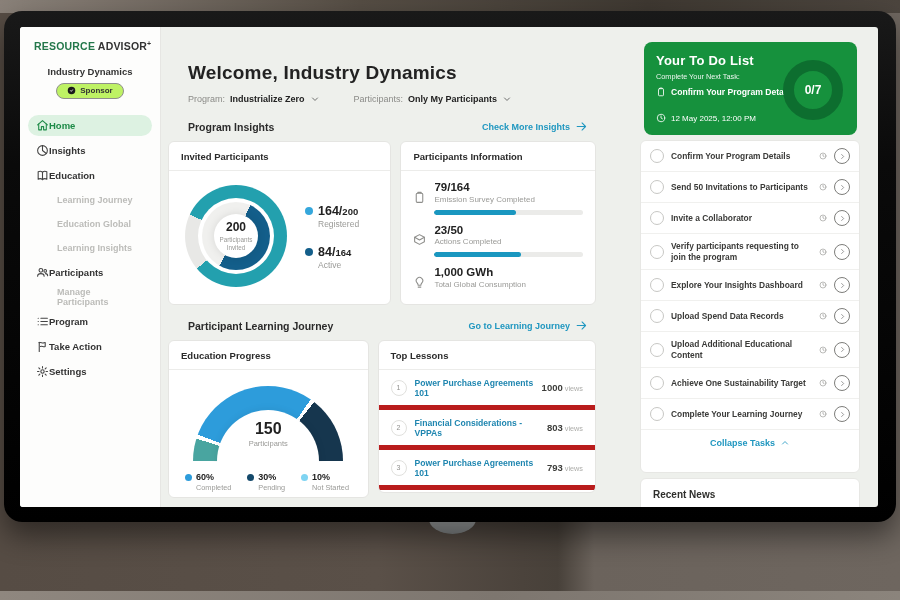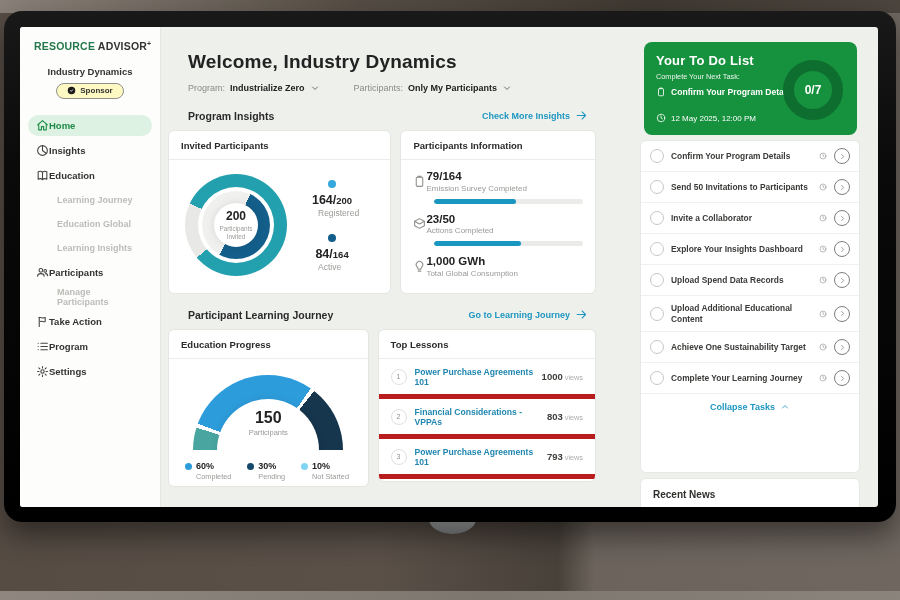--- a/index.html
+++ b/index.html
@@ -21,33 +21,33 @@
   .screen{position:absolute;left:16px;top:16px;width:858px;height:480px;border-radius:3px;
     background:#eef0ec;overflow:hidden;}
   
   .sidebar{position:absolute;left:0;top:0;width:140px;height:100%;background:#fdfdfc;border-right:1px solid #e6e6e3;}
   .logo{padding:12px 0 0 14px;font-size:10.5px;font-weight:800;letter-spacing:.2px;}
   .logo .g{color:#23774a;}
   .logo .d{color:#333;}
   .logo sup{font-size:7px;}
   .org{margin-top:14px;text-align:center;font-size:9.5px;font-weight:700;color:#333;}
   .badge{margin:6px auto 0;width:58px;display:flex;align-items:center;justify-content:center;gap:4px;
-    border:1px solid #8f8f8c;border-radius:10px;padding:2.5px 4px;font-size:8px;font-weight:700;color:#333;background:#fef9c3;}
+    border:1px solid #8f8f8c;border-radius:10px;padding:2.5px 4px;font-size:8px;font-weight:700;color:#333;background:#bef264;}
   .badge .bi{width:9px;height:9px;color:#1a1a1a;display:inline-flex;}
   .nav{margin-top:14px;display:flex;flex-direction:column;}
   .nav-item{display:flex;align-items:center;height:21px;margin:2px 8px;padding:0 8px;border-radius:11px;
     font-size:9.5px;font-weight:700;color:#333;cursor:pointer;}
   .nav-item .ni{width:13px;height:13px;display:inline-flex;color:#444;flex:none;}
   .nav-item.active{background:#ddf2e2;color:#1d8a47;}
   .nav-item.active .ni{color:#1d8a47;}
   .nav-sub{height:20px;margin:2px 8px;padding:0 8px 0 29px;display:flex;align-items:center;
     font-size:9px;font-weight:700;color:#bcbcb9;cursor:pointer;}
   svg{width:100%;height:100%;}
   
-  .main{position:absolute;left:140px;top:4px;width:436px;height:100%;}
+  .main{position:absolute;left:140px;top:15px;width:436px;height:100%;}
   .h1{margin:20px 0 0 28px;font-size:19px;font-weight:800;color:#222;letter-spacing:.2px;}
   .filters{display:flex;gap:34px;margin:10px 0 0 28px;align-items:center;}
   .filter{display:flex;align-items:center;gap:5px;font-size:9px;color:#8b8b88;cursor:pointer;}
   .filter b{color:#222;font-size:9px;}
   .filter .car{width:10px;height:10px;color:#555;display:inline-flex;}
   .sec-row{display:flex;align-items:center;justify-content:space-between;margin:16px 8px 0 28px;}
   .sec-row.second{margin-top:14px;}
   .sec-title{font-size:10.5px;font-weight:800;color:#2b2b2b;}
   .sec-link{display:flex;align-items:center;gap:5px;font-size:9px;font-weight:700;color:#2097c0;cursor:pointer;}
   .sec-link .ar{width:13px;height:13px;display:inline-flex;}
@@ -63,29 +63,29 @@
   .donut{position:relative;width:102px;height:102px;margin:14px 0 0 16px;flex:none;}
   .ring{position:absolute;border-radius:50%;}
   .r1{inset:0;}
   .r1h{inset:13px;background:#fff;}
   .r2{inset:17px;}
   .r2h{inset:29px;background:#fff;box-shadow:0 0 8px rgba(0,0,0,.10);display:flex;flex-direction:column;
     align-items:center;justify-content:center;text-align:center;}
   .r2h .cv{font-size:12px;font-weight:800;color:#222;}
   .r2h .cl{font-size:6.3px;color:#9a9a97;margin-top:2px;line-height:1.3;width:38px;}
   .dlegend{margin:16px 0 0 18px;display:flex;flex-direction:column;gap:16px;}
-  .dleg-item .top{display:flex;align-items:center;gap:5px;flex-direction:column;}
+  .dleg-item .top{display:flex;align-items:center;gap:5px;}
   .dleg-item .dot{width:8px;height:8px;border-radius:50%;flex:none;}
   .dleg-item .val{font-size:12.5px;font-weight:800;color:#222;}
   .dleg-item .val small{font-size:9.5px;}
   .dleg-item .lab{margin-left:13px;font-size:8.5px;color:#9a9a97;margin-top:1px;}
   
   .info-rows{padding:10px 12px 0;}
   .info-row{margin-bottom:9px;}
-  .info-top{display:flex;align-items:center;}
+  .info-top{display:flex;align-items:flex-end;gap:8px;}
   .info-top .ii{width:13px;height:13px;color:#8f8f8c;flex:none;display:inline-flex;}
   .iv{font-size:11.5px;font-weight:800;color:#222;line-height:1.1;}
   .il{font-size:8px;color:#9a9a97;margin-top:1px;}
   .ibar{height:5px;border-radius:3px;background:#ebebe9;margin:6px 0 0 21px;overflow:hidden;}
   .ibar .fill{height:100%;border-radius:3px;}
   
   .gauge-wrap{position:relative;width:150px;height:76px;margin:16px auto 0;overflow:hidden;}
   .gauge{position:absolute;left:0;top:0;width:150px;height:150px;border-radius:50%;}
   .gauge-hole{position:absolute;left:24px;top:24px;width:102px;height:102px;border-radius:50%;background:#fff;
     box-shadow:0 0 8px rgba(0,0,0,.08);}
@@ -206,33 +206,33 @@
                 </svg>
               </span>
               <span>Participants</span>
             </div>
             <div class="nav-sub">
               <span>Manage Participants</span>
             </div>
             <div class="nav-item">
               <span class="ni">
                 <svg viewBox="0 0 24 24" fill="none" stroke="currentColor" stroke-width="2" stroke-linecap="round" stroke-linejoin="round">
+                  <path d="M9 6h12M9 12h12M9 18h12M4 6h.2M4 12h.2M4 18h.2"></path>
+                </svg>
+              </span>
+              <span>Program</span>
+            </div>
+            <div class="nav-item">
+              <span class="ni">
+                <svg viewBox="0 0 24 24" fill="none" stroke="currentColor" stroke-width="2" stroke-linecap="round" stroke-linejoin="round">
                   <path d="M6 21V4"></path>
                   <path d="M6 5c2.8-1.6 5.6 1.5 8.7.2L17 4.7V12c-3 1.4-5.8-1.6-8.7-.2"></path>
                 </svg>
               </span>
               <span>Take Action</span>
-            </div>
-            <div class="nav-item">
-              <span class="ni">
-                <svg viewBox="0 0 24 24" fill="none" stroke="currentColor" stroke-width="2" stroke-linecap="round" stroke-linejoin="round">
-                  <path d="M9 6h12M9 12h12M9 18h12M4 6h.2M4 12h.2M4 18h.2"></path>
-                </svg>
-              </span>
-              <span>Program</span>
             </div>
             <div class="nav-item">
               <span class="ni">
                 <svg viewBox="0 0 24 24" fill="none" stroke="currentColor" stroke-width="2" stroke-linecap="round" stroke-linejoin="round">
                   <circle cx="12" cy="12" r="3.1"></circle>
                   <path d="M12 2.8v2.7M12 18.5v2.7M2.8 12h2.7M18.5 12h2.7M5.2 5.2l1.9 1.9M16.9 16.9l1.9 1.9M18.8 5.2l-1.9 1.9M7.1 16.9l-1.9 1.9"></path>
                 </svg>
               </span>
               <span>Settings</span>
             </div>
@@ -514,20 +514,37 @@
                 <span class="go">
                   <span>
                     <svg viewBox="0 0 24 24" fill="none" stroke="currentColor" stroke-width="2" stroke-linecap="round" stroke-linejoin="round">
                       <path d="M9 5l7 7-7 7"></path>
                     </svg>
                   </span>
                 </span>
               </div>
               <div class="task">
                 <span class="chk"></span>
+                <span class="tl">Verify participants requesting to join the program</span>
+                <span class="tclock">
+                  <svg viewBox="0 0 24 24" fill="none" stroke="currentColor" stroke-width="2" stroke-linecap="round" stroke-linejoin="round">
+                    <circle cx="12" cy="12" r="9"></circle>
+                    <path d="M12 7v5l3.5 2"></path>
+                  </svg>
+                </span>
+                <span class="go">
+                  <span>
+                    <svg viewBox="0 0 24 24" fill="none" stroke="currentColor" stroke-width="2" stroke-linecap="round" stroke-linejoin="round">
+                      <path d="M9 5l7 7-7 7"></path>
+                    </svg>
+                  </span>
+                </span>
+              </div>
+              <div class="task">
+                <span class="chk"></span>
                 <span class="tl">Explore Your Insights Dashboard</span>
                 <span class="tclock">
                   <svg viewBox="0 0 24 24" fill="none" stroke="currentColor" stroke-width="2" stroke-linecap="round" stroke-linejoin="round">
                     <circle cx="12" cy="12" r="9"></circle>
                     <path d="M12 7v5l3.5 2"></path>
                   </svg>
                 </span>
                 <span class="go">
                   <span>
                     <svg viewBox="0 0 24 24" fill="none" stroke="currentColor" stroke-width="2" stroke-linecap="round" stroke-linejoin="round">

